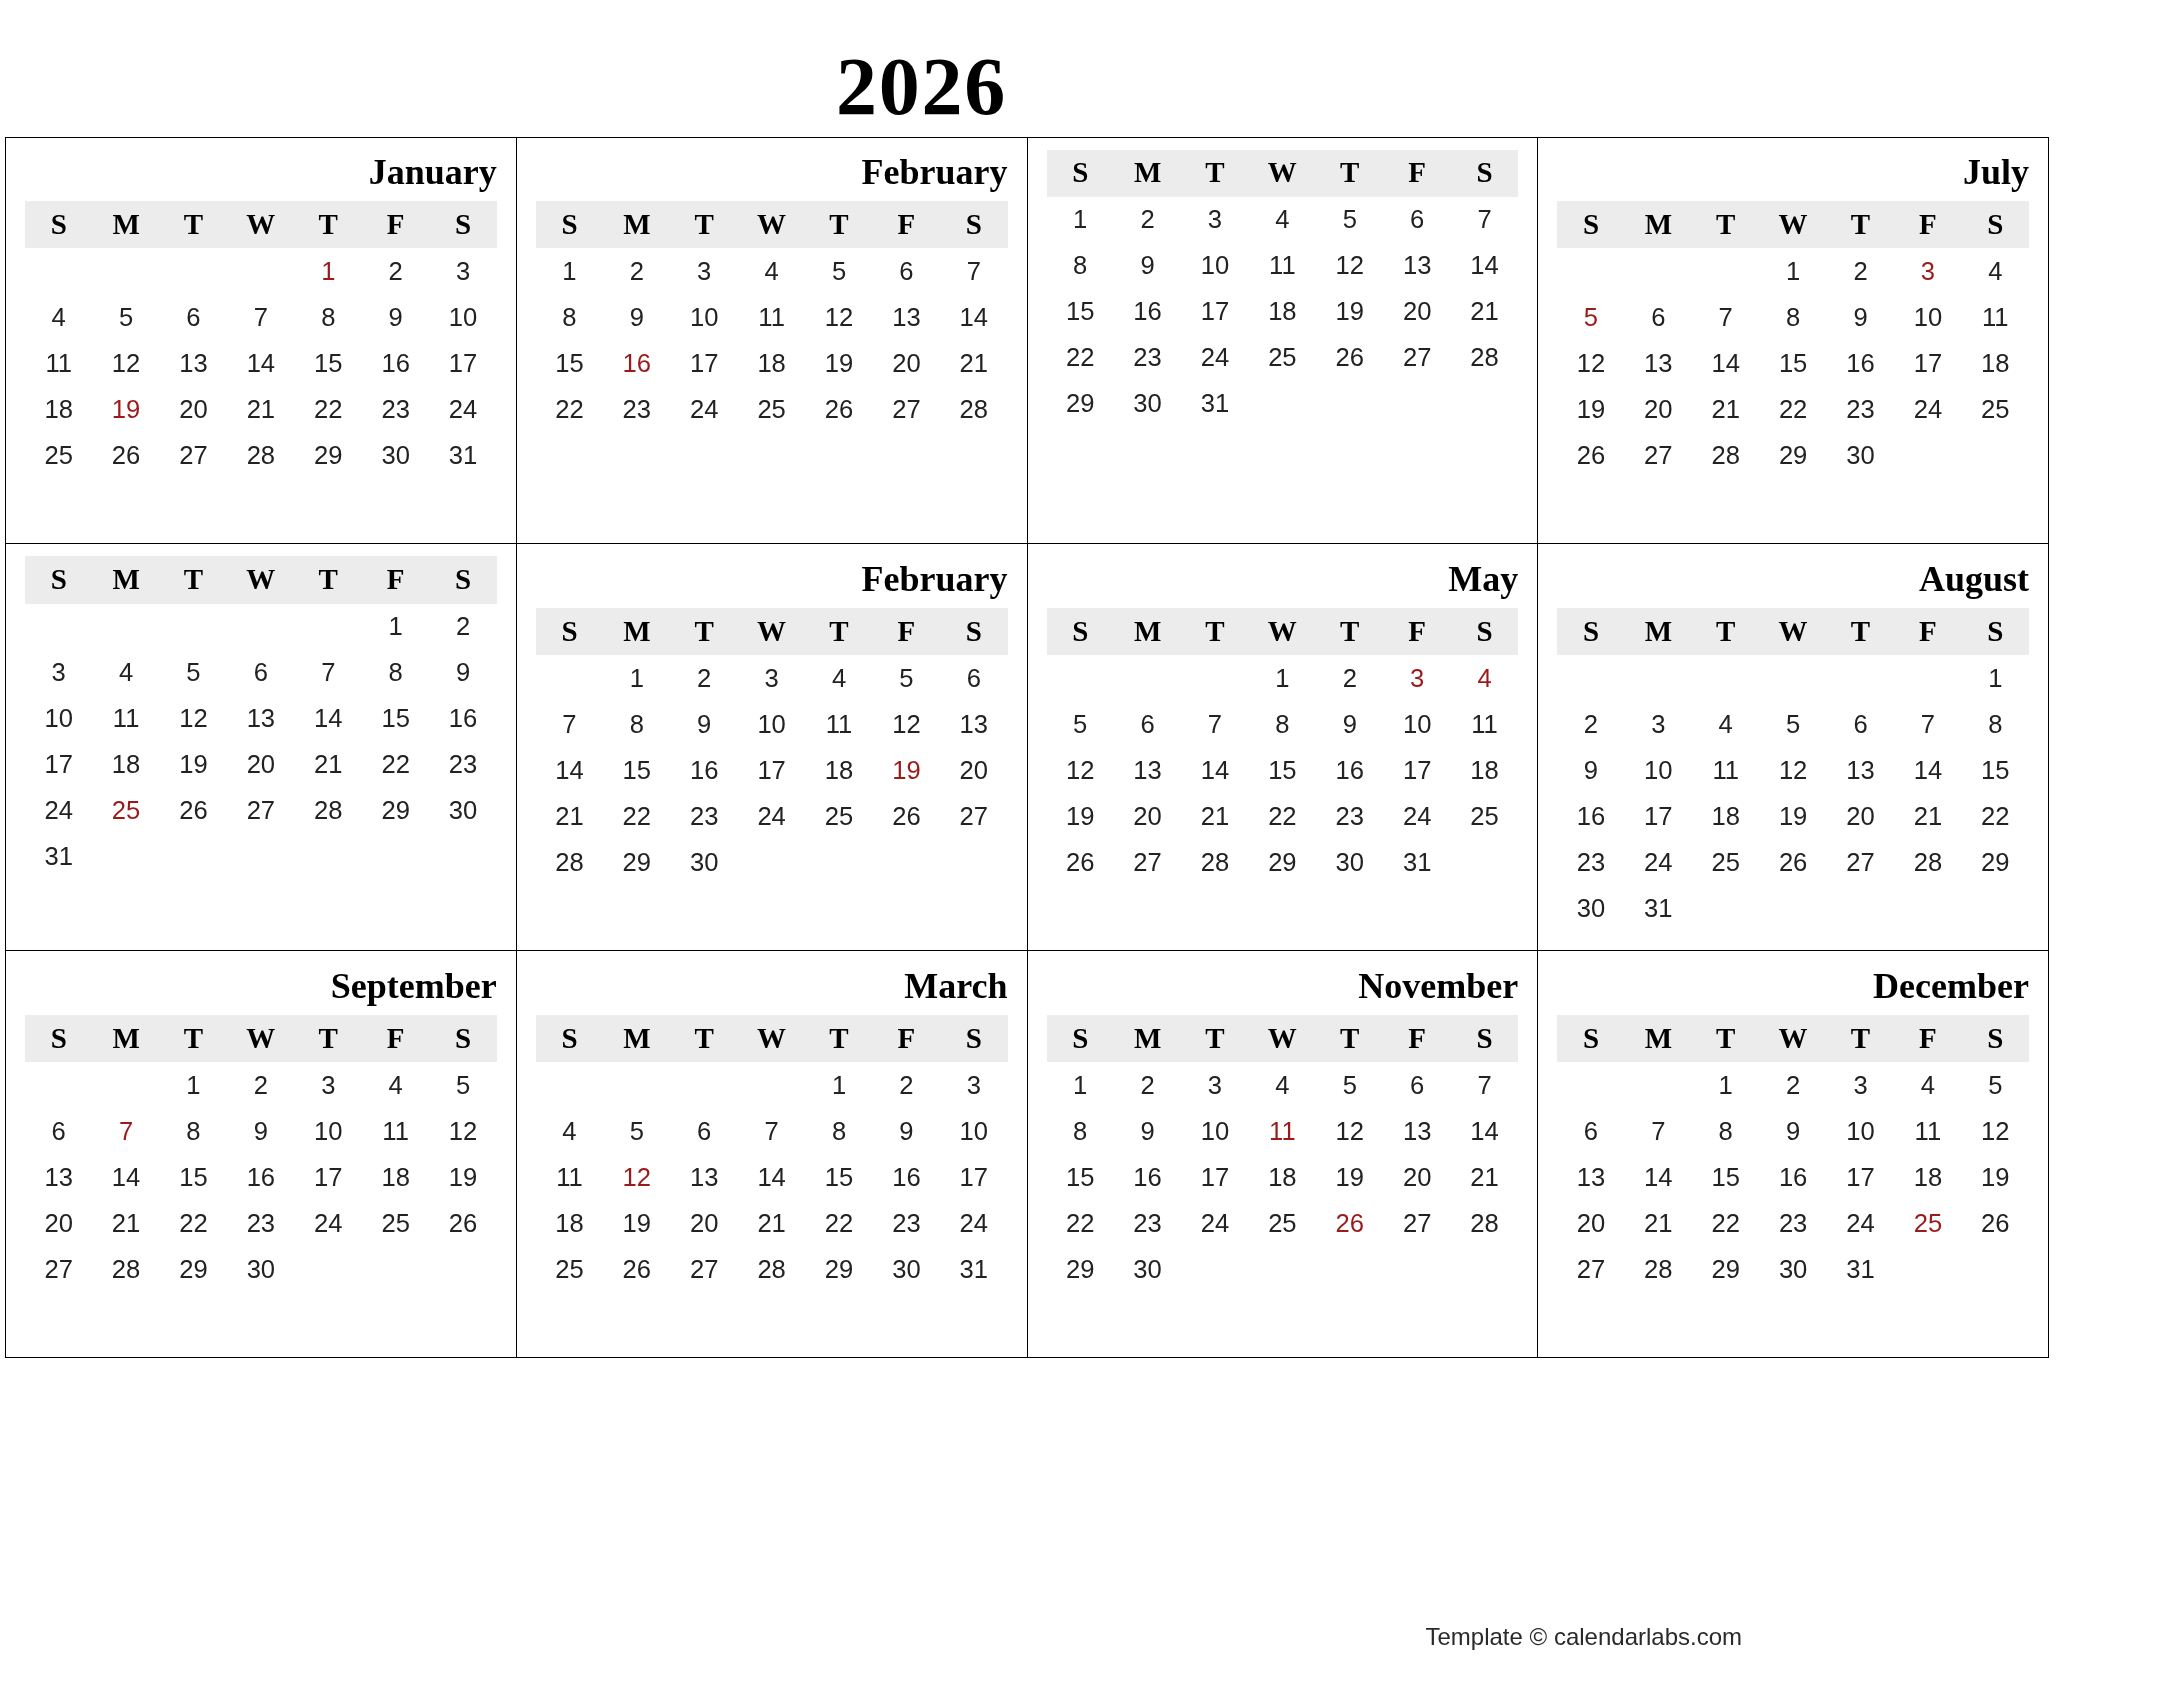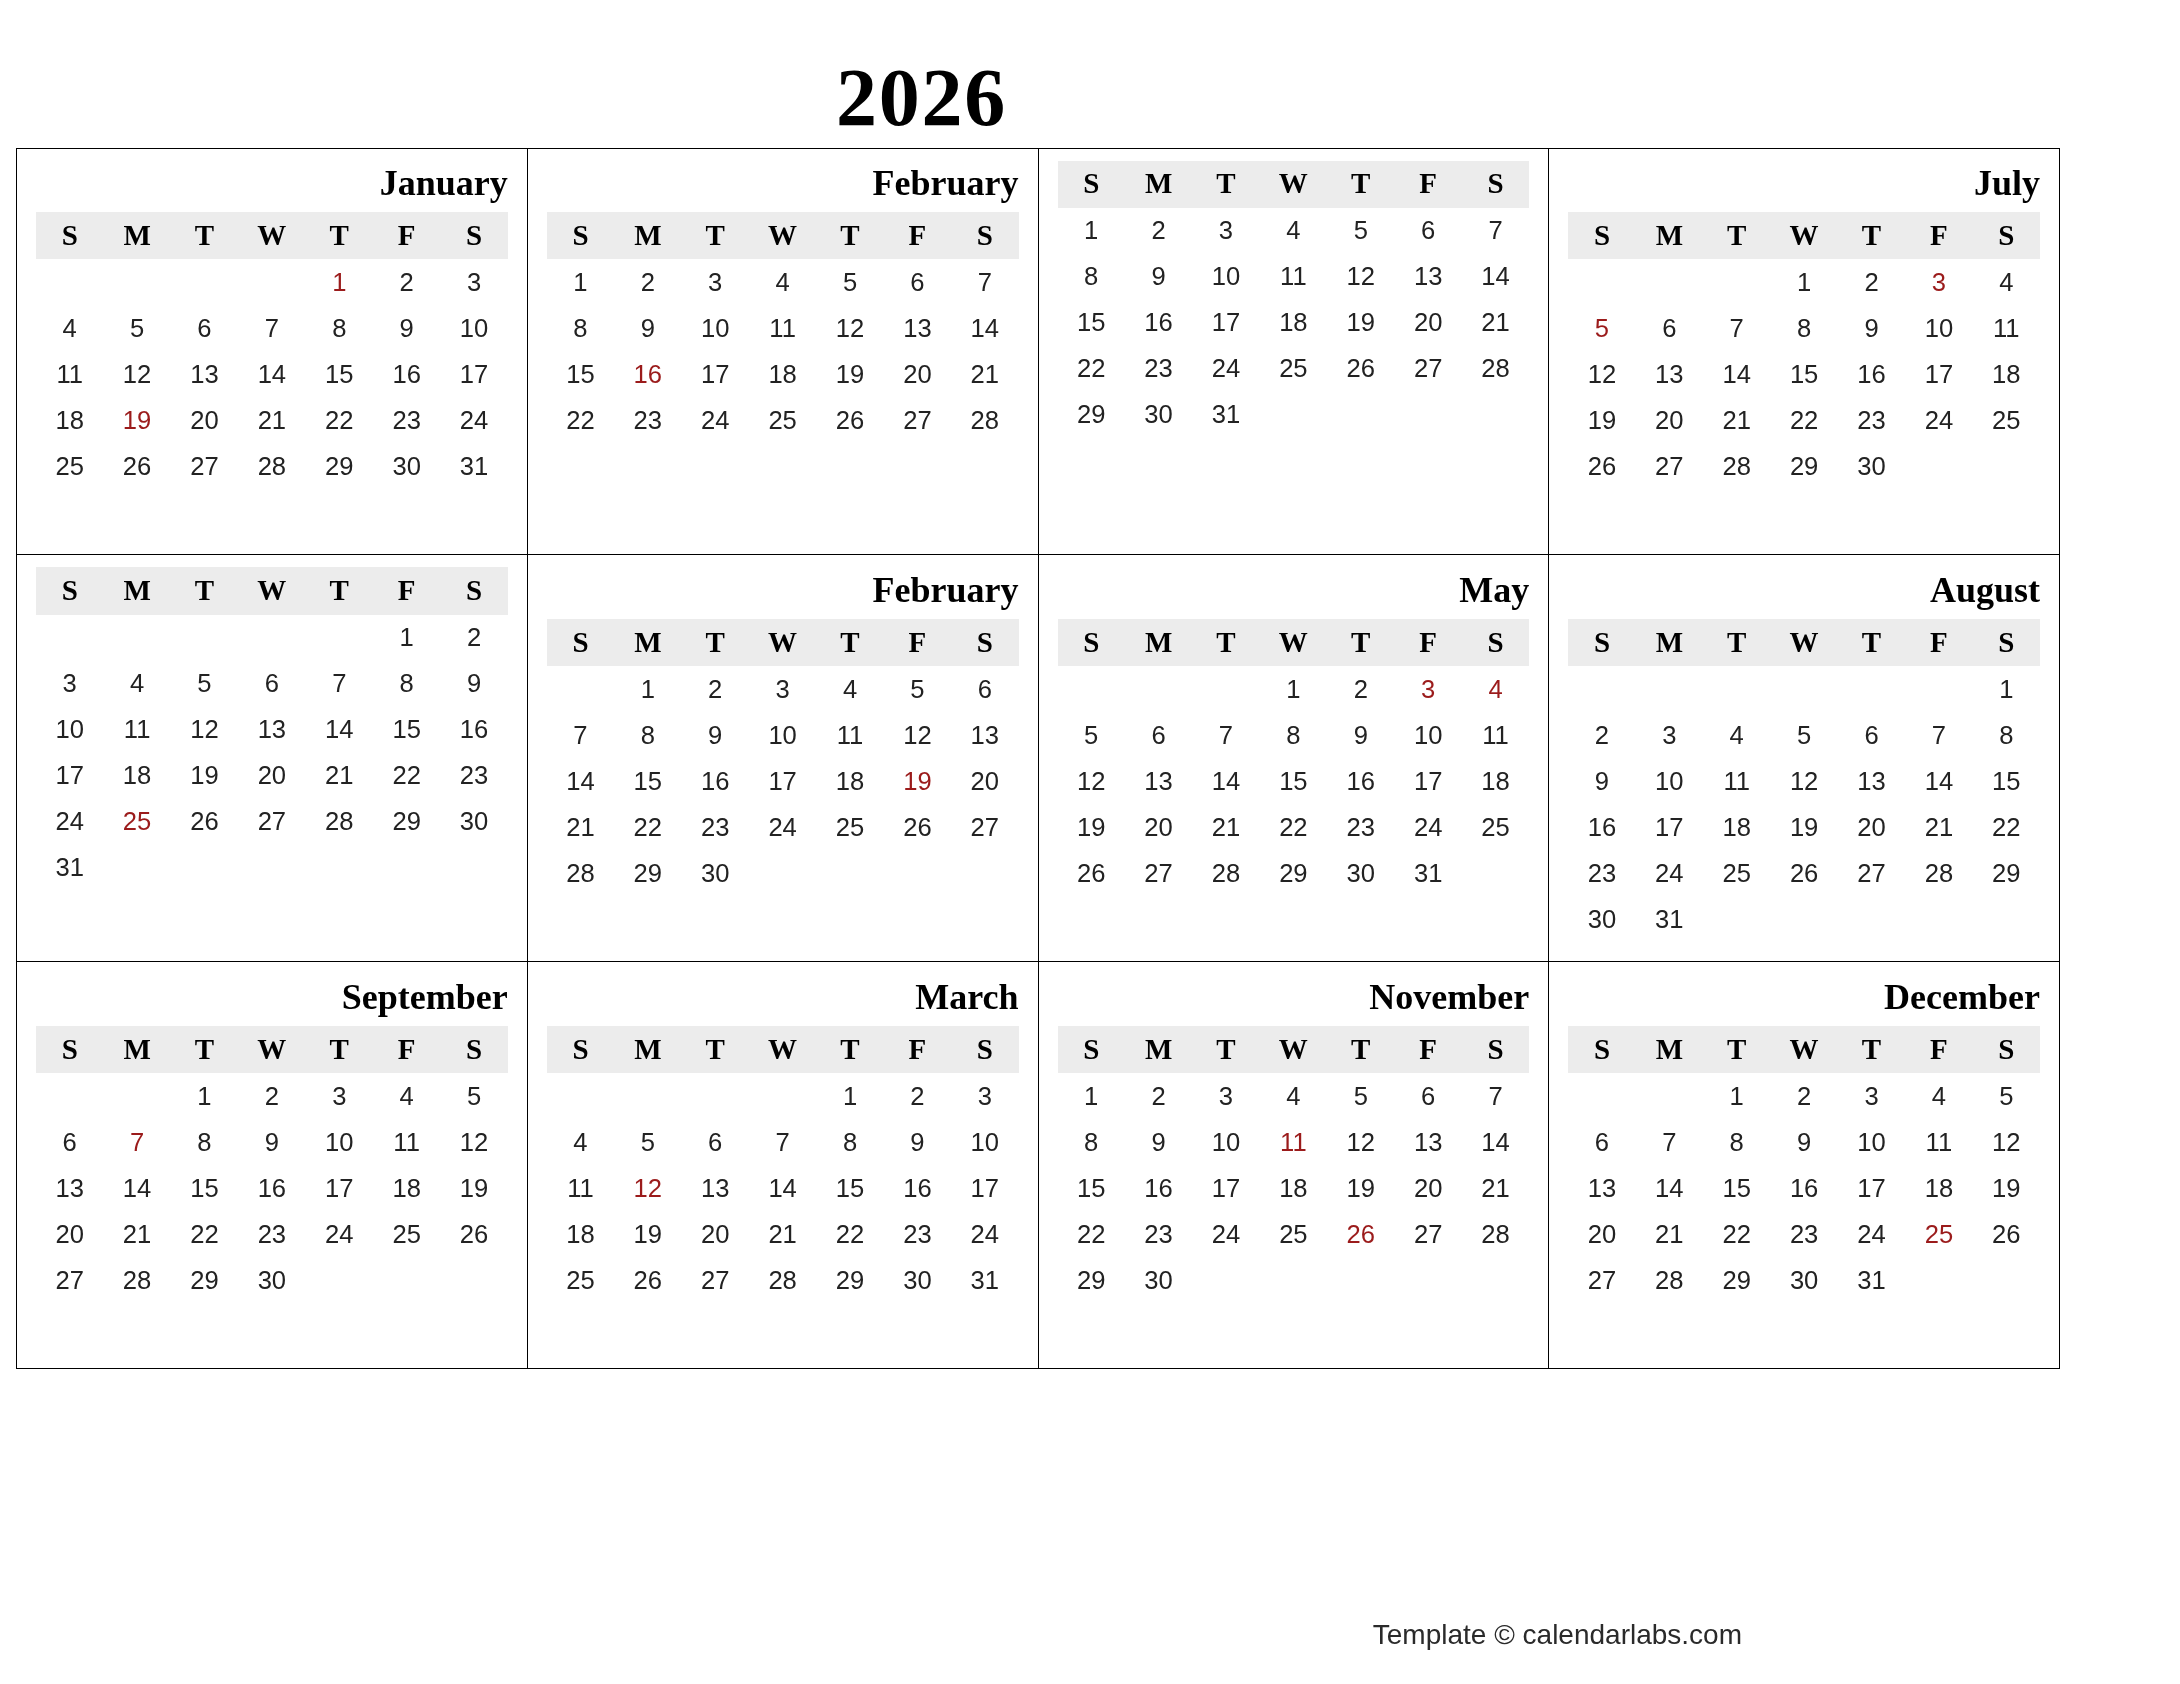--- a/index.html
+++ b/index.html
@@ -12,21 +12,21 @@
     height: 1685px;
     font-family: "Liberation Serif", serif;
     color: #1a1a1a;
     overflow: hidden;
   }
   .page {
     position: relative;
     width: 1843px;
     height: 1685px;
     box-sizing: border-box;
-    padding: 16px;
+    padding: 5px;
   }
   .year-title {
     text-align: center;
     font-family: "Liberation Serif", serif;
     font-weight: bold;
     font-size: 82px;
     letter-spacing: 1.7px;
     line-height: 1;
     margin: 0;
     padding-top: 41px;
@@ -82,21 +82,21 @@
     color: #9b1b1b;
   }
   table.month-table td.empty {
     color: transparent;
   }
   .footer {
     position: absolute;
     right: 101px;
     bottom: 34px;
     font-family: "Liberation Sans", sans-serif;
-    font-size: 28px;
+    font-size: 24px;
     color: #2a2a2a;
     margin-left: 29px;
   }
 </style>
 </head>
 <body>
 
 <div class="page">
 
   <div class="year-title">2026</div>

